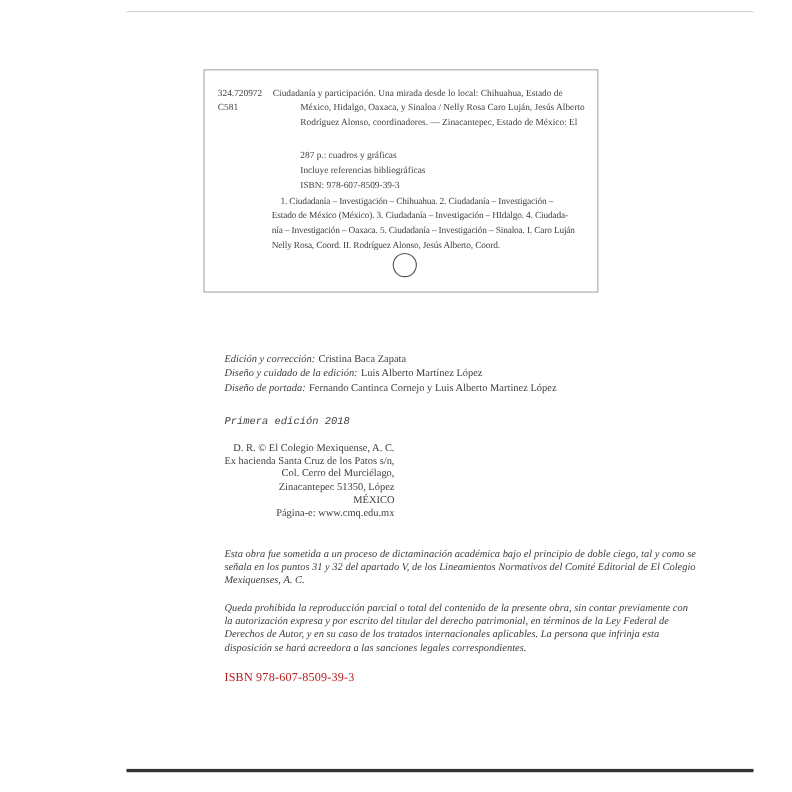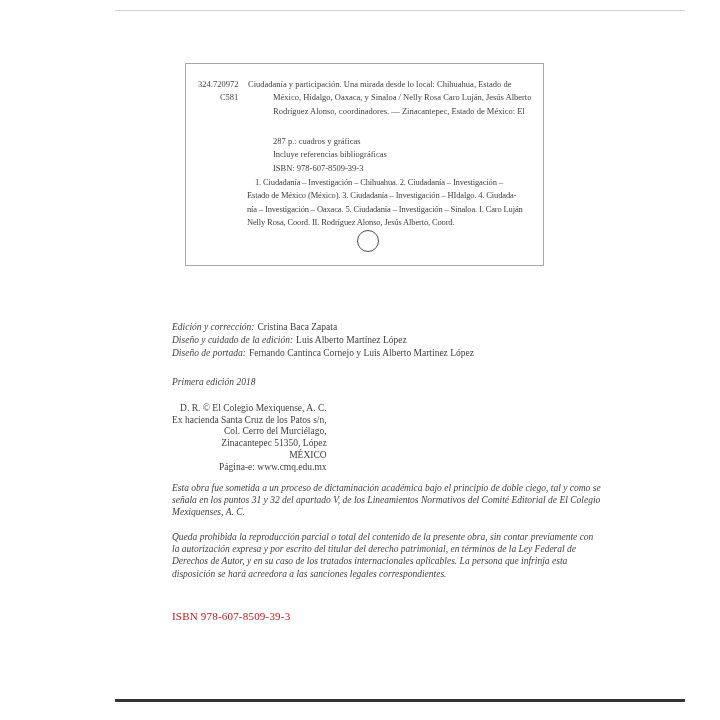--- a/index.html
+++ b/index.html
@@ -9,38 +9,38 @@
   }
   .edge{position:absolute;}
   .edge.top{left:115px;top:10px;width:570px;height:1px;background:#d4d4d4;}
   .edge.bottom{left:115px;top:699px;width:570px;height:3px;background:#333333;}
 
   
   .cip-box{
     position:absolute;left:185px;top:63px;width:357px;height:201px;
     border:1px solid #a8a8a8;font-size:8.5px;line-height:13.4px;
   }
-  .cip-callnum{position:absolute;left:12px;top:14px;text-align:right;}
+  .cip-callnum{position:absolute;left:12px;top:14px;}
   .cip-title{position:absolute;left:87px;top:14px;white-space:nowrap;}
   .cip-title .cip-line:first-child{margin-left:-25px;}
   .cip-desc{position:absolute;left:87px;top:71px;white-space:nowrap;}
   .cip-tracings{position:absolute;left:61px;top:112px;white-space:nowrap;letter-spacing:-0.15px;}
   .cip-tracings .cip-line:first-child{margin-left:8px;}
   .circle{
     position:absolute;left:171px;top:166px;width:20px;height:20px;
     border:1px solid #4f4f4f;border-radius:50%;
   }
 
   
-  .block{position:absolute;left:172px;font-size:9.5px;white-space:nowrap;}
+  .block{position:absolute;left:204px;font-size:9.5px;white-space:nowrap;}
   .credits{top:321px;line-height:13px;}
   .credit-line i{margin-right:3px;}
-  .edition{top:377px;font-style:italic;}
+  .edition{top:377px;font-style:italic;font-family:Liberation Mono, monospace;}
   .publisher{top:403px;line-height:11.7px;text-align:right;}
-  .legal{font-style:italic;line-height:12.2px;width:430px;white-space:normal;}
+  .legal{font-style:italic;line-height:12.2px;width:430px;white-space:normal;margin-top:16px;}
   .legal1{top:482px;}
   .legal2{top:531px;}
   .imprint{top:587px;}
   .isbn{top:610px;font-size:11px;font-weight:normal;color:#b91c1c;letter-spacing:0.2px;}
 </style>
 </head>
 <body>
 
 <div class="page">
 

